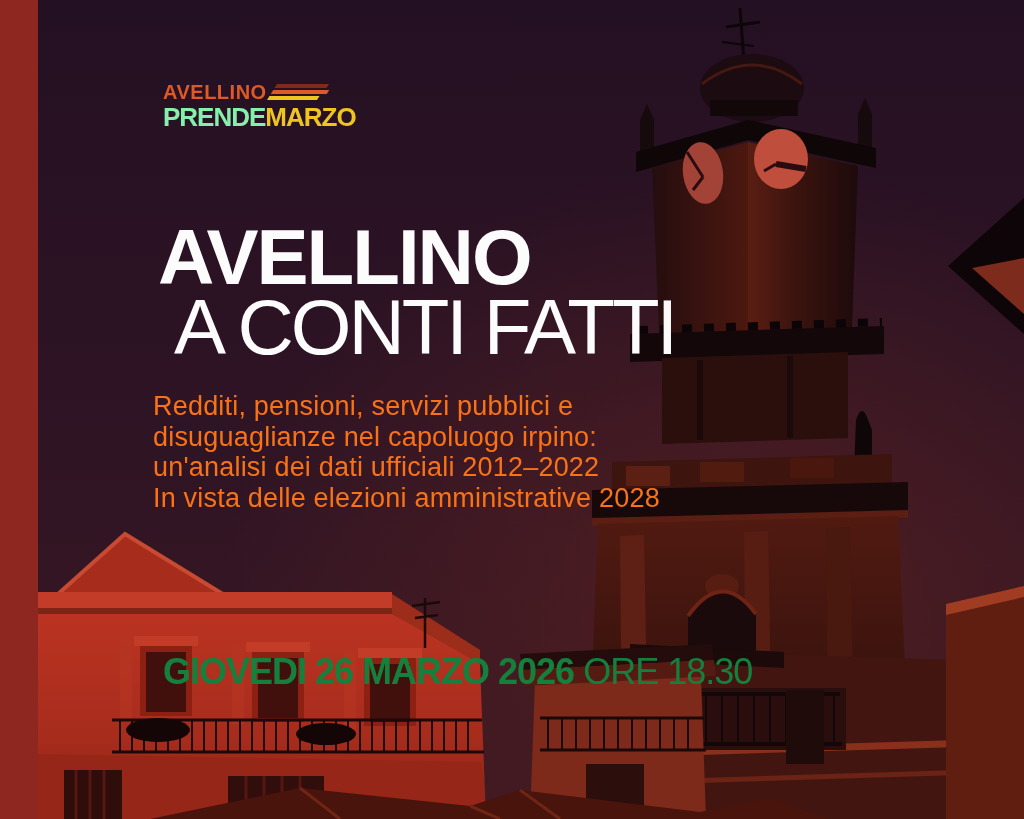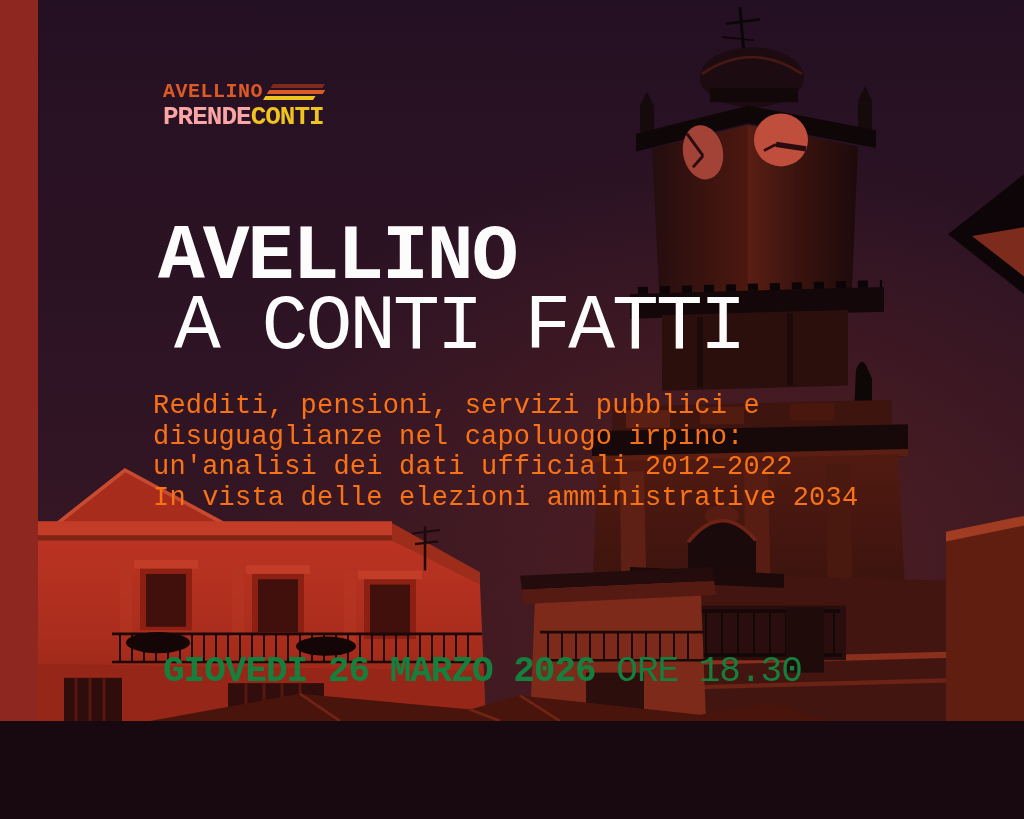--- a/index.html
+++ b/index.html
@@ -1,33 +1,33 @@
 <!DOCTYPE html>
 <html><head>
 <meta charset="utf-8">
 <style>
   html,body{margin:0;padding:0;background:#17090f;}
   .poster{
-    position:relative;width:1024px;height:721px;overflow:hidden;
-    font-family:Liberation Mono, monospace;background:#241023;
+    position:relative;width:1024px;height:819px;overflow:hidden;
+    font-family:Liberation Sans, sans-serif;background:#241023;
   }
   .bg-art{position:absolute;inset:0;width:100%;height:100%;display:block;}
   .txt{position:absolute;color:#ffffff;}
 
   
   .logo{left:163px;top:82px;line-height:1;}
   .logo-row1{display:flex;align-items:center;gap:5px;}
   .logo-avellino{font-size:20px;font-weight:700;letter-spacing:.5px;color:#dd5a27;}
   .logo-stripes{display:flex;flex-direction:column;gap:2px;transform:skewX(-32deg);}
   .logo-stripes span{display:block;height:4px;}
   .stripe1{width:52px;background:#7e2b1d;}
   .stripe2{width:56px;background:#dc5a26;}
   .stripe3{width:50px;background:#efc41f;}
   .logo-row2{font-size:26px;font-weight:700;letter-spacing:-1px;margin-top:2px;}
-  .logo-prende{color:#fca5a5;}
+  .logo-prende{color:#86efac;}
   .logo-parte{color:#efc41f;}
 
   
   .title{left:158px;top:222px;line-height:70px;color:#fdfcfd;}
   .title-line1{font-size:78px;font-weight:700;letter-spacing:-2px;}
   .title-line2{font-size:78px;font-weight:400;letter-spacing:-3px;margin-left:16px;}
 
   
   .desc{left:153px;top:391px;font-size:27px;line-height:30.6px;font-weight:400;
         color:#f97316;letter-spacing:.2px;}
@@ -184,34 +184,34 @@
   <div class="txt logo">
     <div class="logo-row1">
       <span class="logo-avellino">AVELLINO</span>
       <span class="logo-stripes">
         <span class="stripe1"></span>
           <span class="stripe2"></span>
           <span class="stripe3"></span>
       </span>
     </div>
     <div class="logo-row2">
-      <span class="logo-prende">PRENDE</span><span class="logo-parte">CONTI</span>
+      <span class="logo-prende">PRENDE</span><span class="logo-parte">MARZO</span>
     </div>
   </div>
 
   <div class="txt title">
     <div class="title-line1">AVELLINO</div>
     <div class="title-line2">A CONTI FATTI</div>
   </div>
 
   <div class="txt desc">
     <div>Redditi, pensioni, servizi pubblici e</div>
     <div>disuguaglianze nel capoluogo irpino:</div>
     <div>un'analisi dei dati ufficiali 2012–2022</div>
-    <div>In vista delle elezioni amministrative 2034</div>
+    <div>In vista delle elezioni amministrative 2028</div>
   </div>
 
   <div class="txt event">
     <div>
       <span class="b">GIOVEDI 26 MARZO 2026</span>
       <span class="r">ORE 18.30</span>
     </div>
   </div>
 
 </div>

